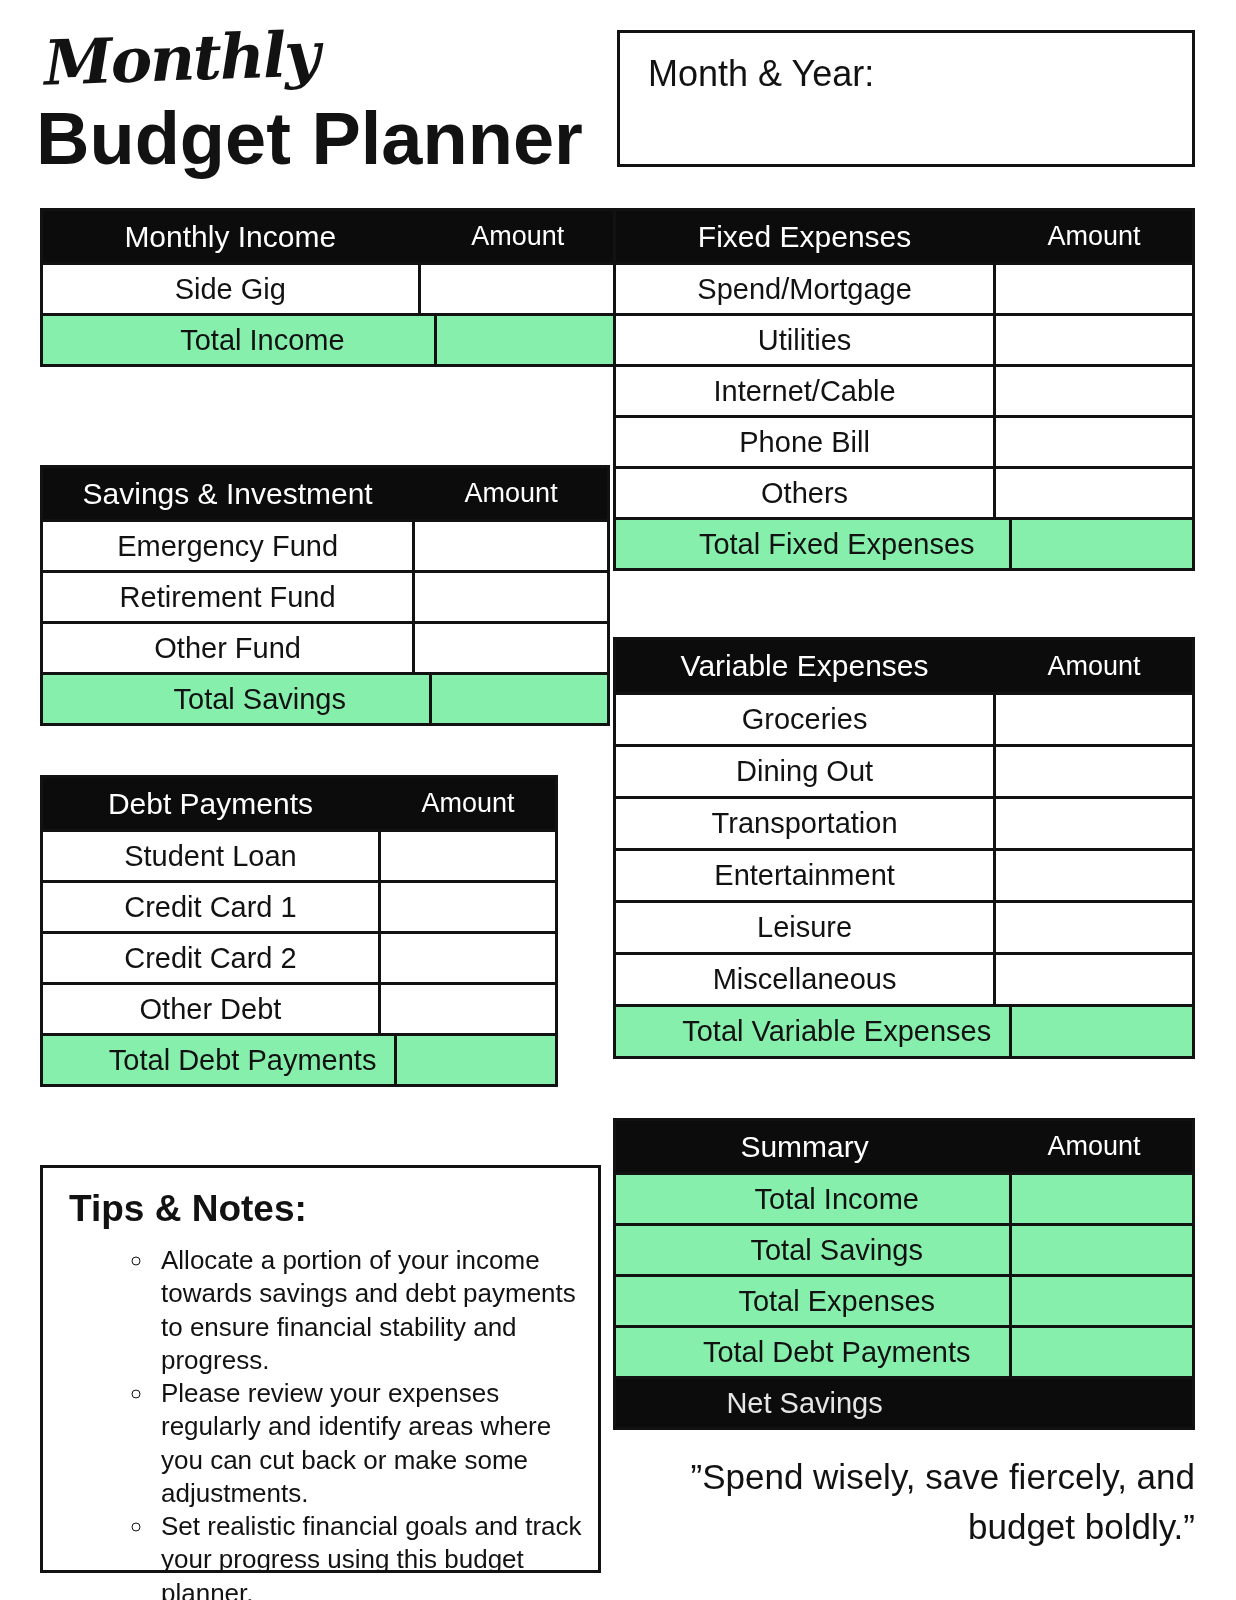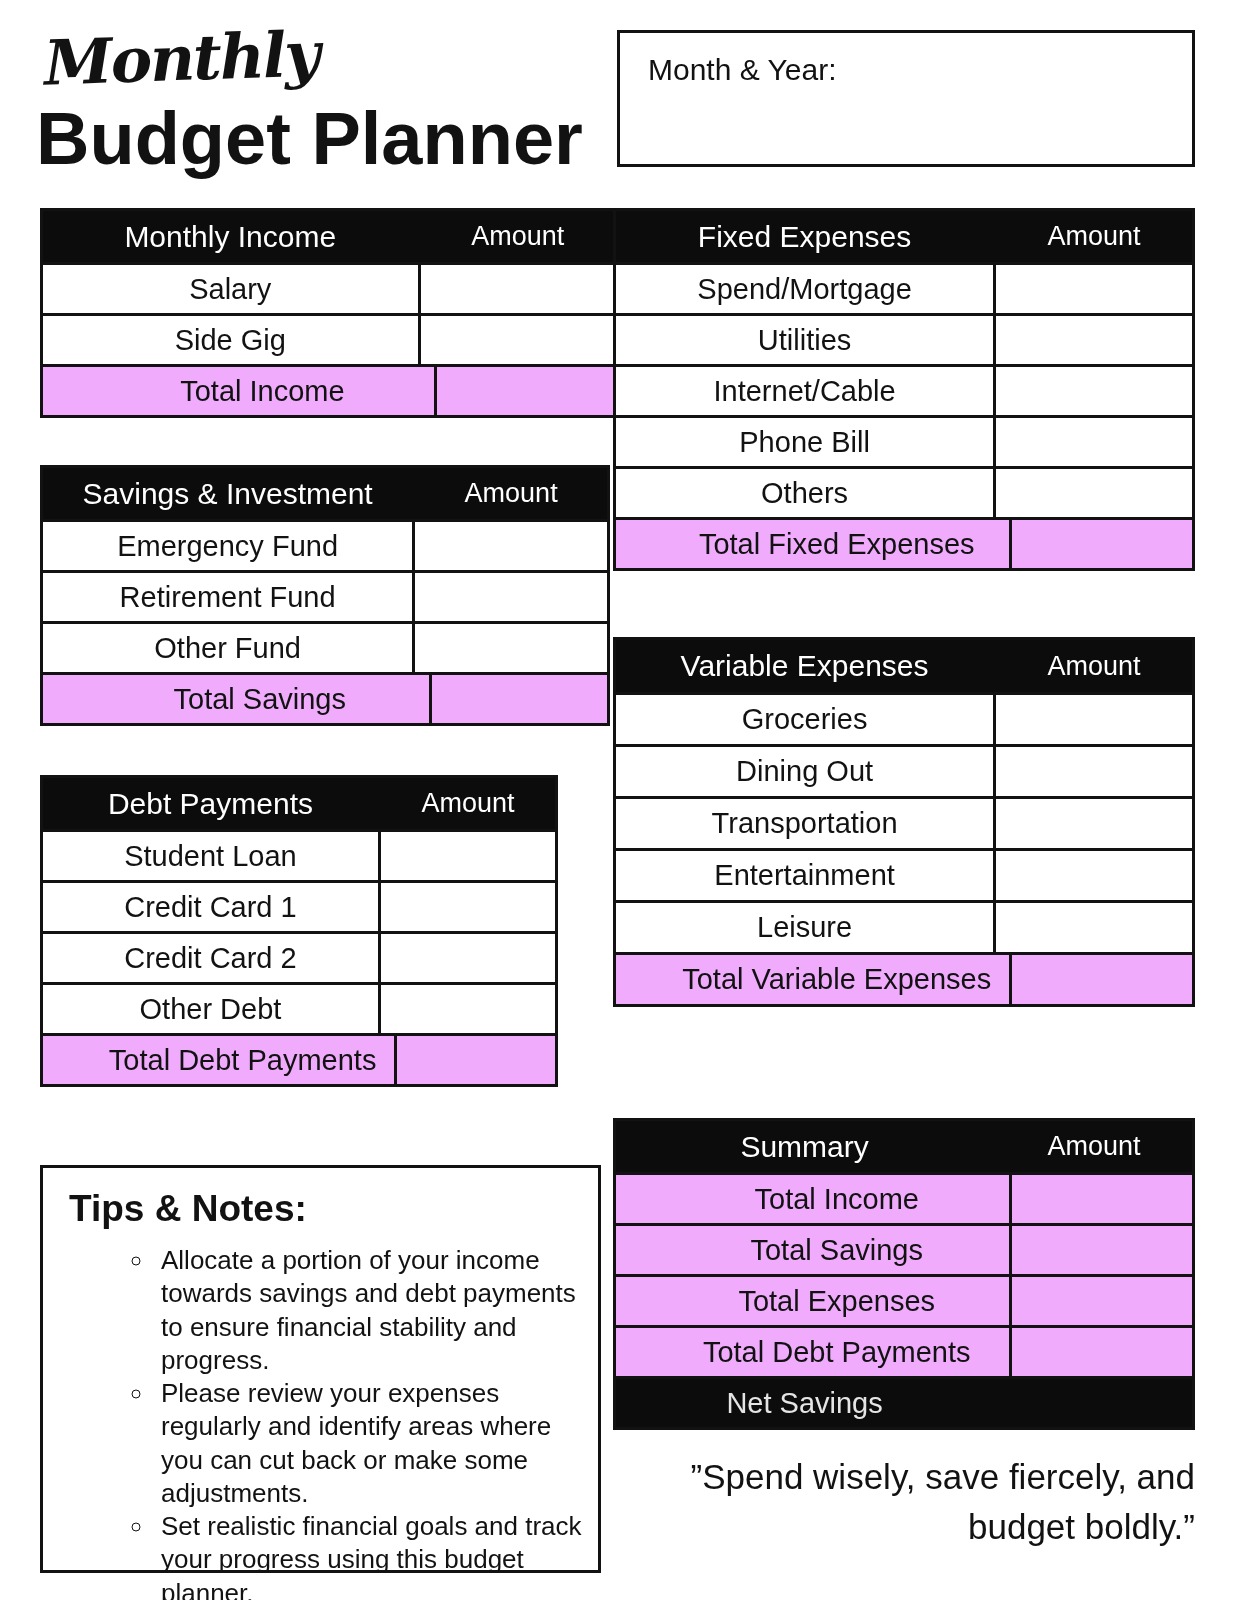--- a/index.html
+++ b/index.html
@@ -15,35 +15,35 @@
   }
   .title-main {
     position:absolute; left:36px; top:96px;
     font-size:74px; font-weight:700; letter-spacing:0px; white-space:nowrap;
   }
   
   .month-box {
     position:absolute; left:617px; top:30px; width:578px; height:137px;
     border:3px solid #121212; box-sizing:border-box; background:#fff;
   }
-  .month-box .lbl { padding:20px 0 0 28px; font-size:30px; }
+  .month-box .lbl { padding:20px 0 0 28px; font-size:36px; }
   
   .tbl { position:absolute; border:3px solid #121212; box-sizing:border-box; background:#fff; }
   .trow { display:flex; height:51px; box-sizing:border-box; }
   .trow.vh { height:52px; }
   .trow + .trow { border-top:3px solid #121212; }
   .c-label {
     flex:0 0 66%; display:flex; align-items:center; justify-content:center;
     border-right:3px solid #121212; box-sizing:border-box; font-size:29px;
     text-align:center; line-height:1;
   }
   .c-amt { flex:1 1 auto; display:flex; align-items:center; justify-content:center; font-size:27px; }
   .hdr { background:#0c0c0c; color:#ffffff; }
   .hdr .c-label { border-right-color:#0c0c0c; font-size:30px; }
-  .total { background:#f0abfc;padding-left:48px; }
+  .total { background:#86efac;padding-left:48px; }
   .net { background:#0c0c0c; color:#e5e5e5; }
   .net .c-label { border-right-color:#0c0c0c; }
   
   .tips-box {
     position:absolute; left:40px; top:1165px; width:561px; height:408px;
     border:3px solid #121212; box-sizing:border-box; background:#fff;
   }
   .tips-title { margin:20px 0 0 26px; font-size:37px; font-weight:700; }
   .tips-box ul { list-style:circle; margin:14px 16px 0 112px; padding:0; }
   .tips-box li { font-size:26px; line-height:1.28; padding-left:6px; }
@@ -62,24 +62,20 @@
   <div class="title-main">Budget Planner</div>
 
   <div class="month-box">
     <div class="lbl">Month &amp; Year:</div>
   </div>
 
   <div class="tbl" style="left:40px; top:208px; width:578px;">
     <div class="trow hdr">
       <div class="c-label">Monthly Income</div>
       <div class="c-amt">Amount</div>
-    </div>
-    <div class="trow">
-      <div class="c-label">Salary</div>
-      <div class="c-amt"></div>
     </div>
     <div class="trow">
       <div class="c-label">Side Gig</div>
       <div class="c-amt"></div>
     </div>
     <div class="trow total">
       <div class="c-label">Total Income</div>
       <div class="c-amt"></div>
     </div>
   </div>
@@ -192,20 +188,24 @@
       <div class="c-amt"></div>
     </div>
     <div class="trow vh">
       <div class="c-label">Entertainment</div>
       <div class="c-amt"></div>
     </div>
     <div class="trow vh">
       <div class="c-label">Leisure</div>
       <div class="c-amt"></div>
     </div>
+    <div class="trow vh">
+      <div class="c-label">Miscellaneous</div>
+      <div class="c-amt"></div>
+    </div>
     <div class="trow vh total">
       <div class="c-label">Total Variable Expenses</div>
       <div class="c-amt"></div>
     </div>
   </div>
 
   <div class="tbl" style="left:613px; top:1118px; width:582px;">
     <div class="trow hdr">
       <div class="c-label">Summary</div>
       <div class="c-amt">Amount</div>

